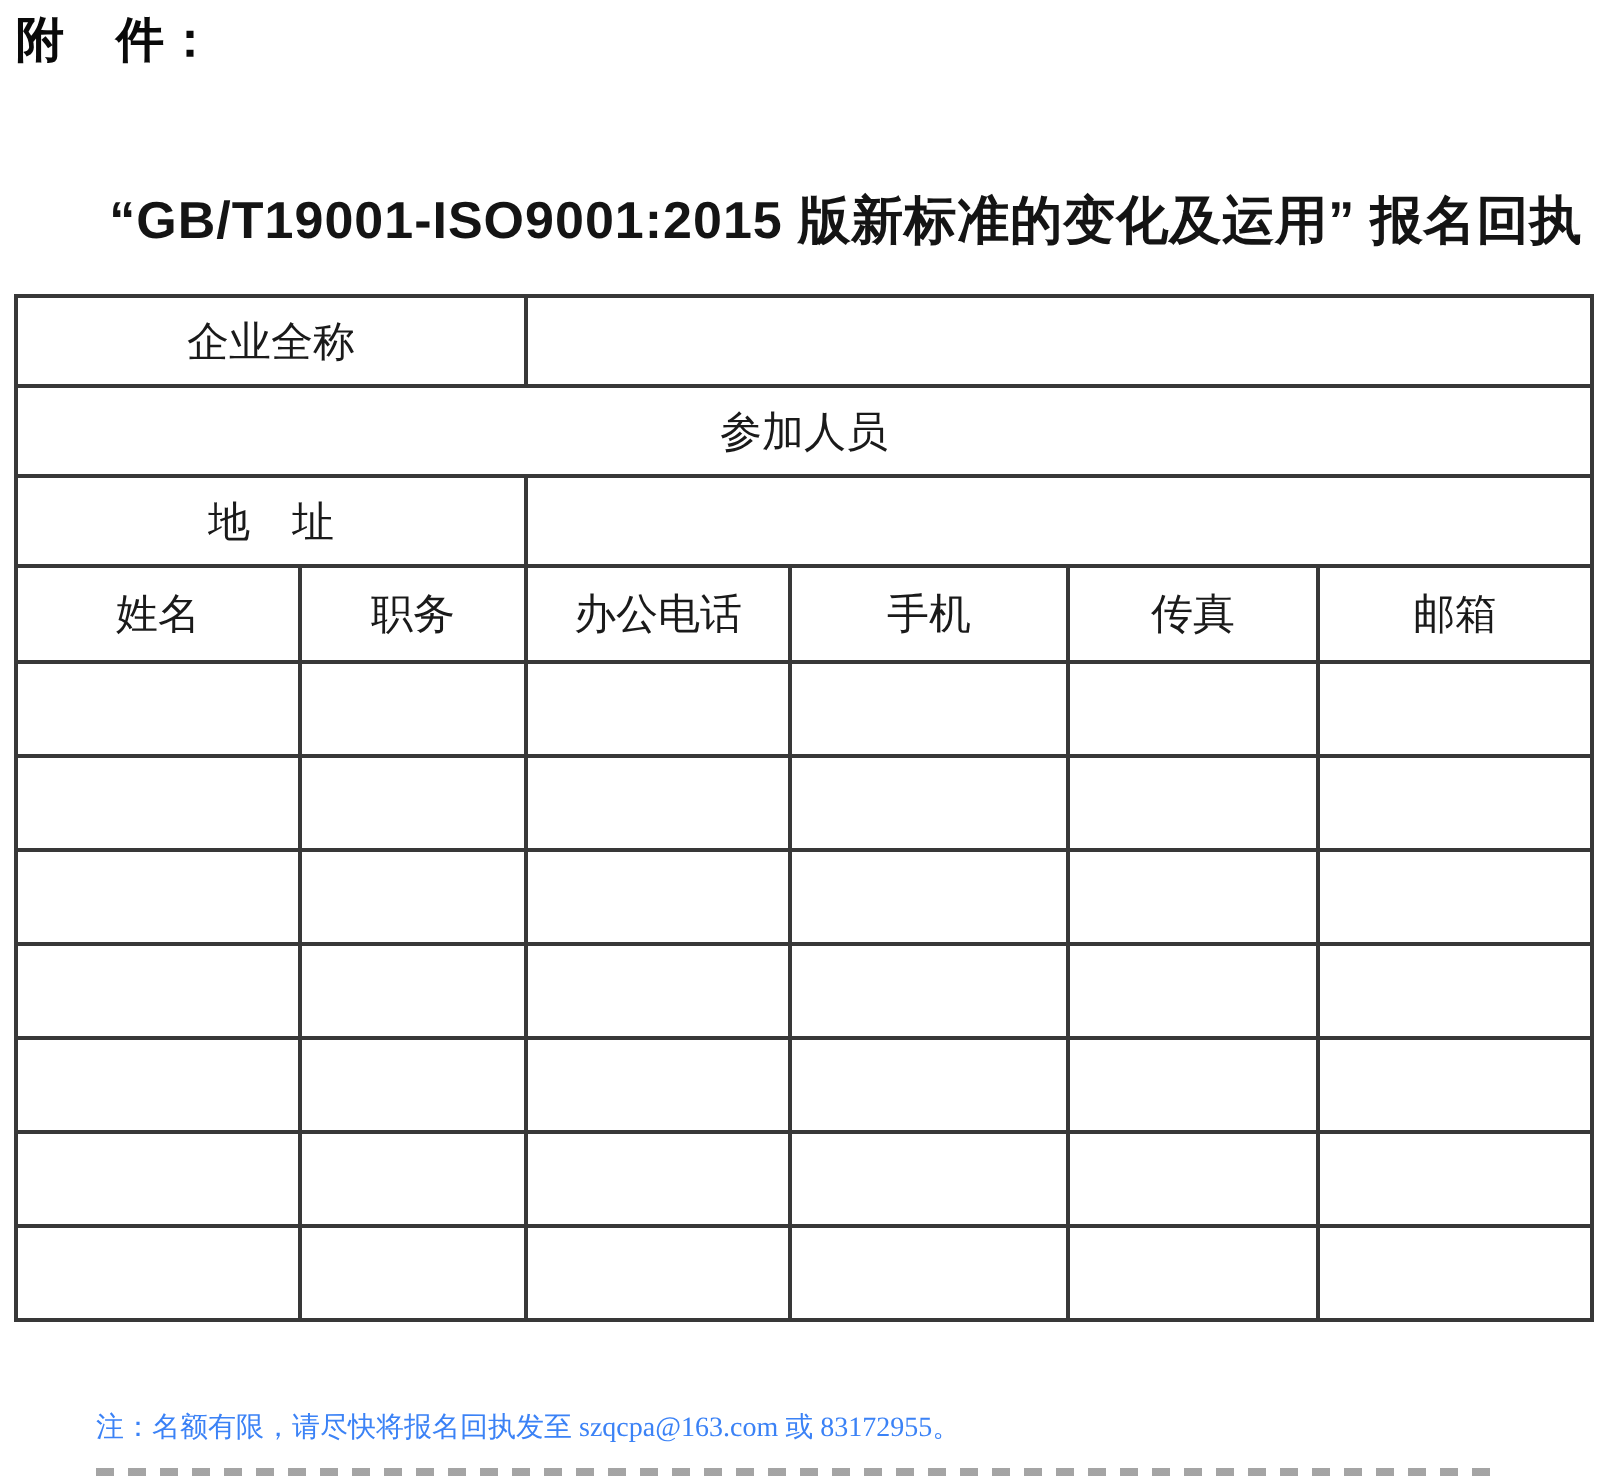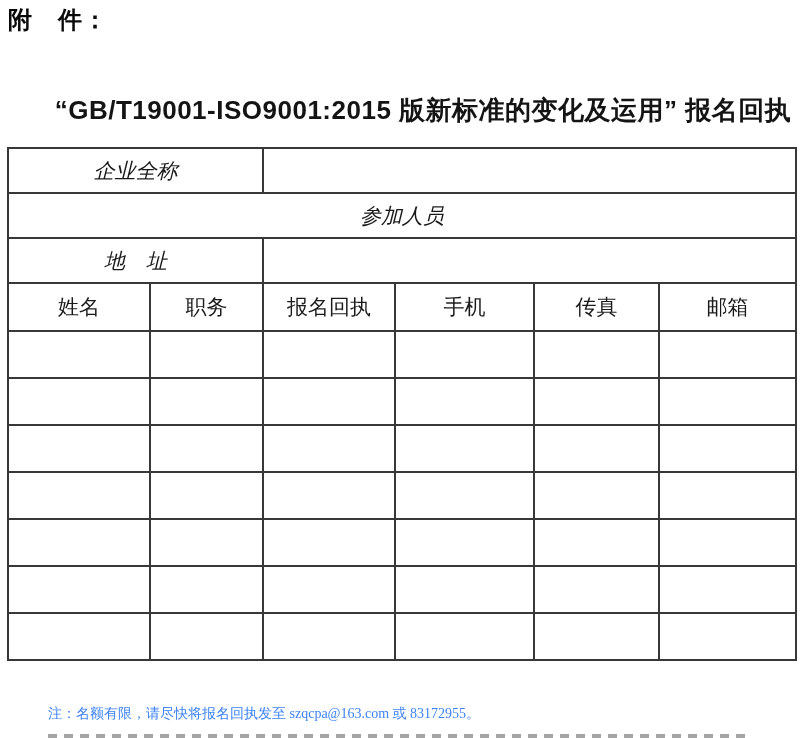--- a/index.html
+++ b/index.html
@@ -50,21 +50,21 @@
     text-align: center;
     vertical-align: middle;
     overflow: hidden;
   }
   col.c0 { width: 142px; }
   col.c1 { width: 113px; }
   col.c2 { width: 132px; }
   col.c3 { width: 139px; }
   col.c4 { width: 125px; }
   col.c5 { width: 137px; }
-  tr.r-top   { height: 45px; font-style: italic; }
+  tr.r-top   { height: 45px; }
   tr.r-head  { height: 48px; margin-left: 11px; }
   tr.r-empty { height: 47px; }
 
   .note {
     position: absolute;
     left: 48px; top: 705px;
     font-size: 14px;
     color: #3b82f6;
     font-family: "Liberation Serif", serif;
     white-space: nowrap;
@@ -107,21 +107,21 @@
       <tr class="r-top">
         <td colspan="6">参加人员</td>
       </tr>
       <tr class="r-top">
         <td colspan="2">地　址</td>
         <td colspan="4"></td>
       </tr>
       <tr class="r-head">
         <td>姓名</td>
         <td>职务</td>
-        <td>报名回执</td>
+        <td>办公电话</td>
         <td>手机</td>
         <td>传真</td>
         <td>邮箱</td>
       </tr>
     </tbody>
     <tbody id="empty-rows">
         <tr class="r-empty">
           <td></td>
           <td></td>
           <td></td>

